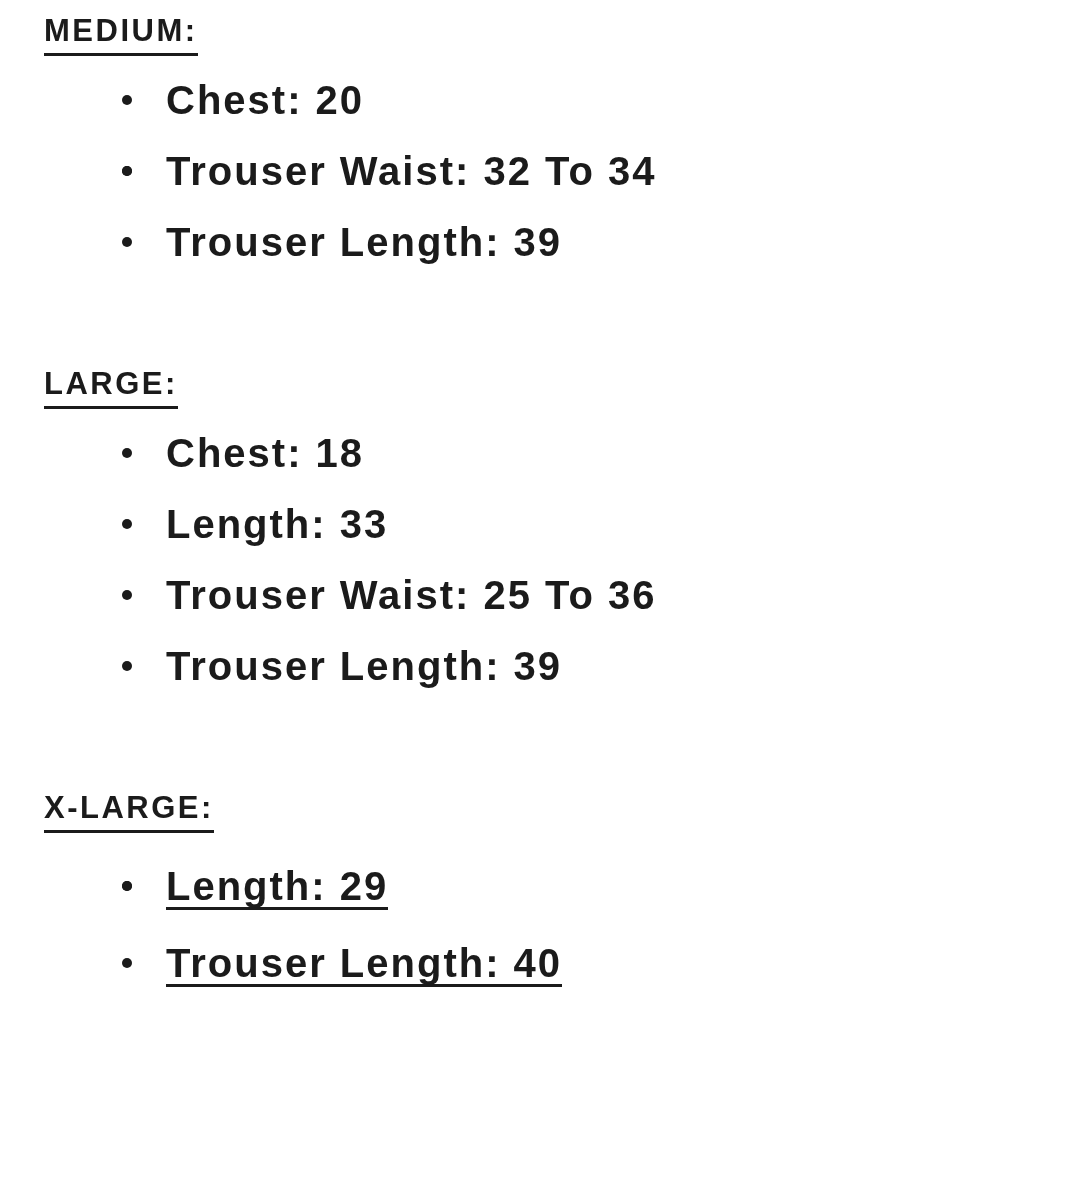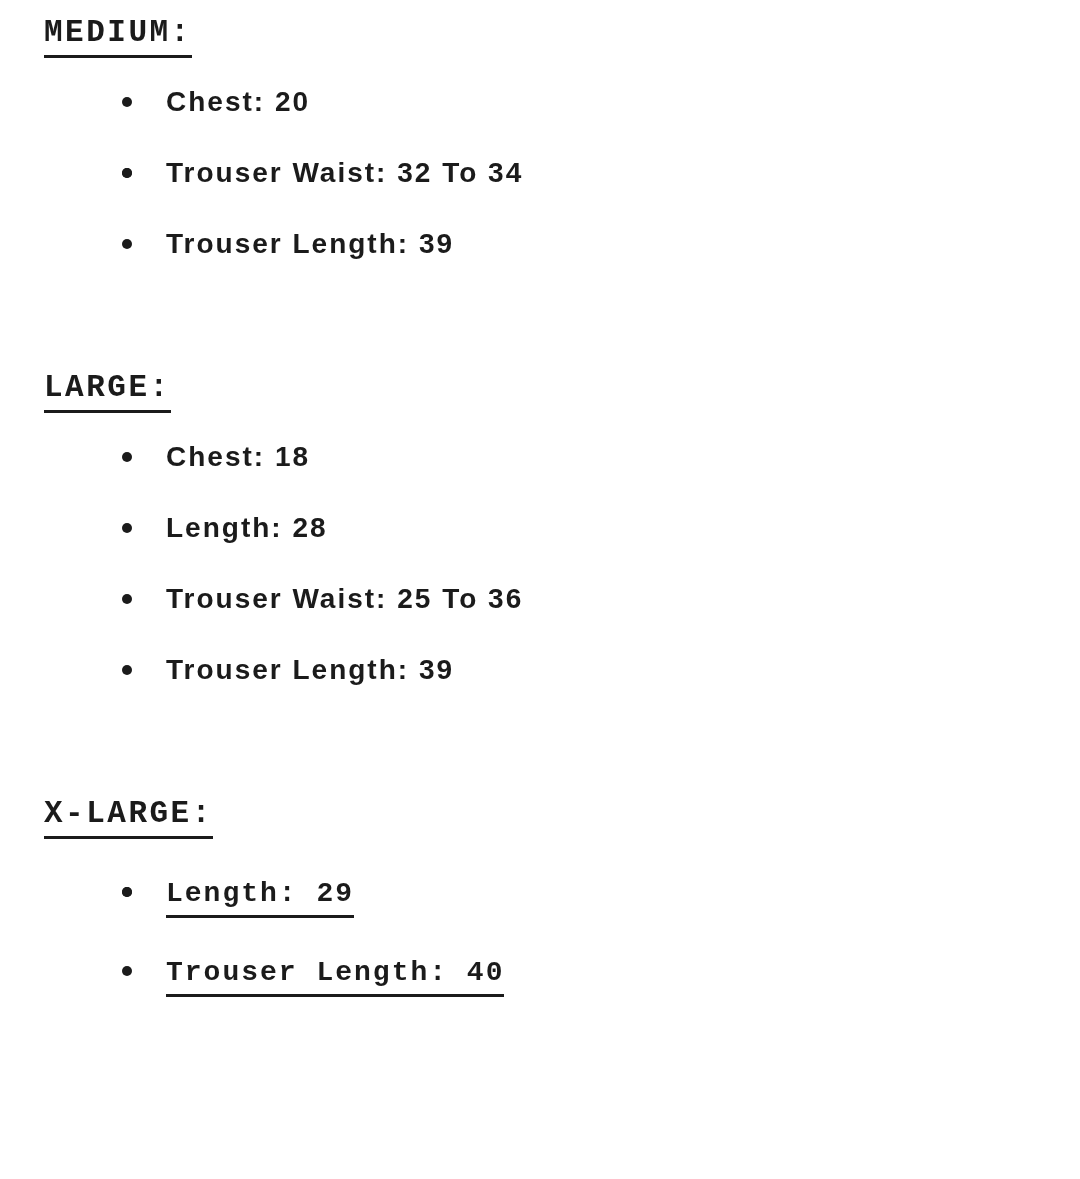--- a/index.html
+++ b/index.html
@@ -28,32 +28,31 @@
     font-size: 31px;
     line-height: 38px;
     letter-spacing: 2.5px;
     font-weight: 700;
   }
   .size-heading .underline,
   .measure-underline .measure-text {
     display: inline-block;
     border-bottom: 3px solid currentColor;
     padding-bottom: 3px;
-    font-family: Liberation Mono, monospace;
   }
   .measure-list {
     list-style: none;
     margin: 26px 0 0 0;
     padding: 0;
   }
   .measure-item {
     position: relative;
     padding-left: 122px;
     margin: 0 0 35px 0;
-    font-size: 28px;
+    font-size: 40px;
     line-height: 36px;
     letter-spacing: 2px;
   }
   .measure-item:last-child {
     margin-bottom: 0;
   }
   .bullet {
     position: absolute;
     left: 78px;
     top: 13px;
@@ -73,21 +72,21 @@
     <li class="measure-item"><span class="bullet"></span></li>
     <li class="measure-item"><span class="bullet"></span><span class="measure-text">Trouser Waist: 32 To 34</span></li>
     <li class="measure-item"><span class="bullet"></span><span class="measure-text">Trouser Length: 39</span></li>
   </ul>
 </section>
 
 <section class="size-section">
   <h2 class="size-heading"><span class="underline">LARGE:</span></h2>
   <ul class="measure-list">
     <li class="measure-item"><span class="bullet"></span><span class="measure-text">Chest: 18</span></li>
-    <li class="measure-item"><span class="bullet"></span><span class="measure-text">Length: 28</span></li>
+    <li class="measure-item"><span class="bullet"></span><span class="measure-text">Length: 33</span></li>
     <li class="measure-item"><span class="bullet"></span><span class="measure-text">Trouser Waist: 25 To 36</span></li>
     <li class="measure-item"><span class="bullet"></span><span class="measure-text">Trouser Length: 39</span></li>
   </ul>
 </section>
 
 <section class="size-section">
   <h2 class="size-heading"><span class="underline">X-LARGE:</span></h2>
   <ul class="measure-list">
     <li class="measure-item measure-underline"><span class="bullet"></span></li>
     <li class="measure-item measure-underline"><span class="bullet"></span><span class="measure-text">Length: 29</span></li>

